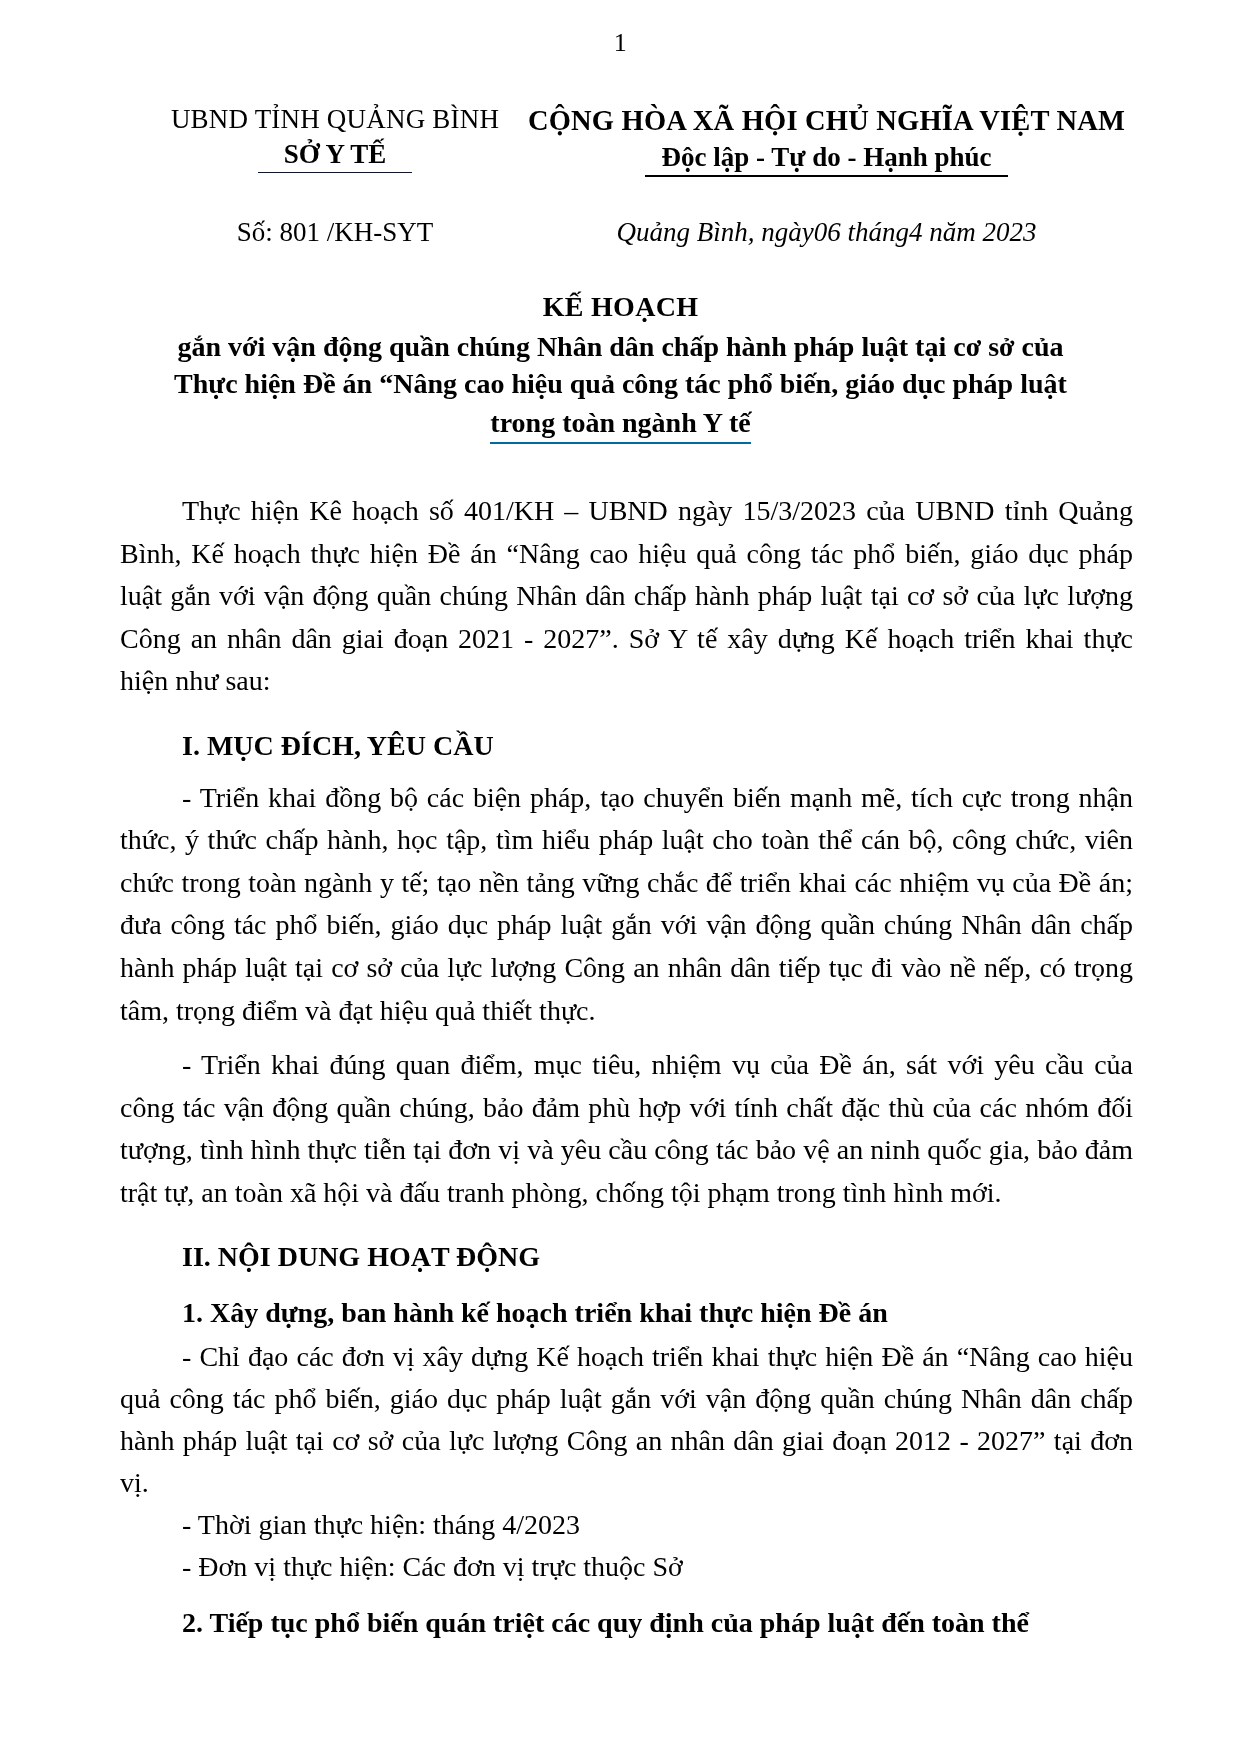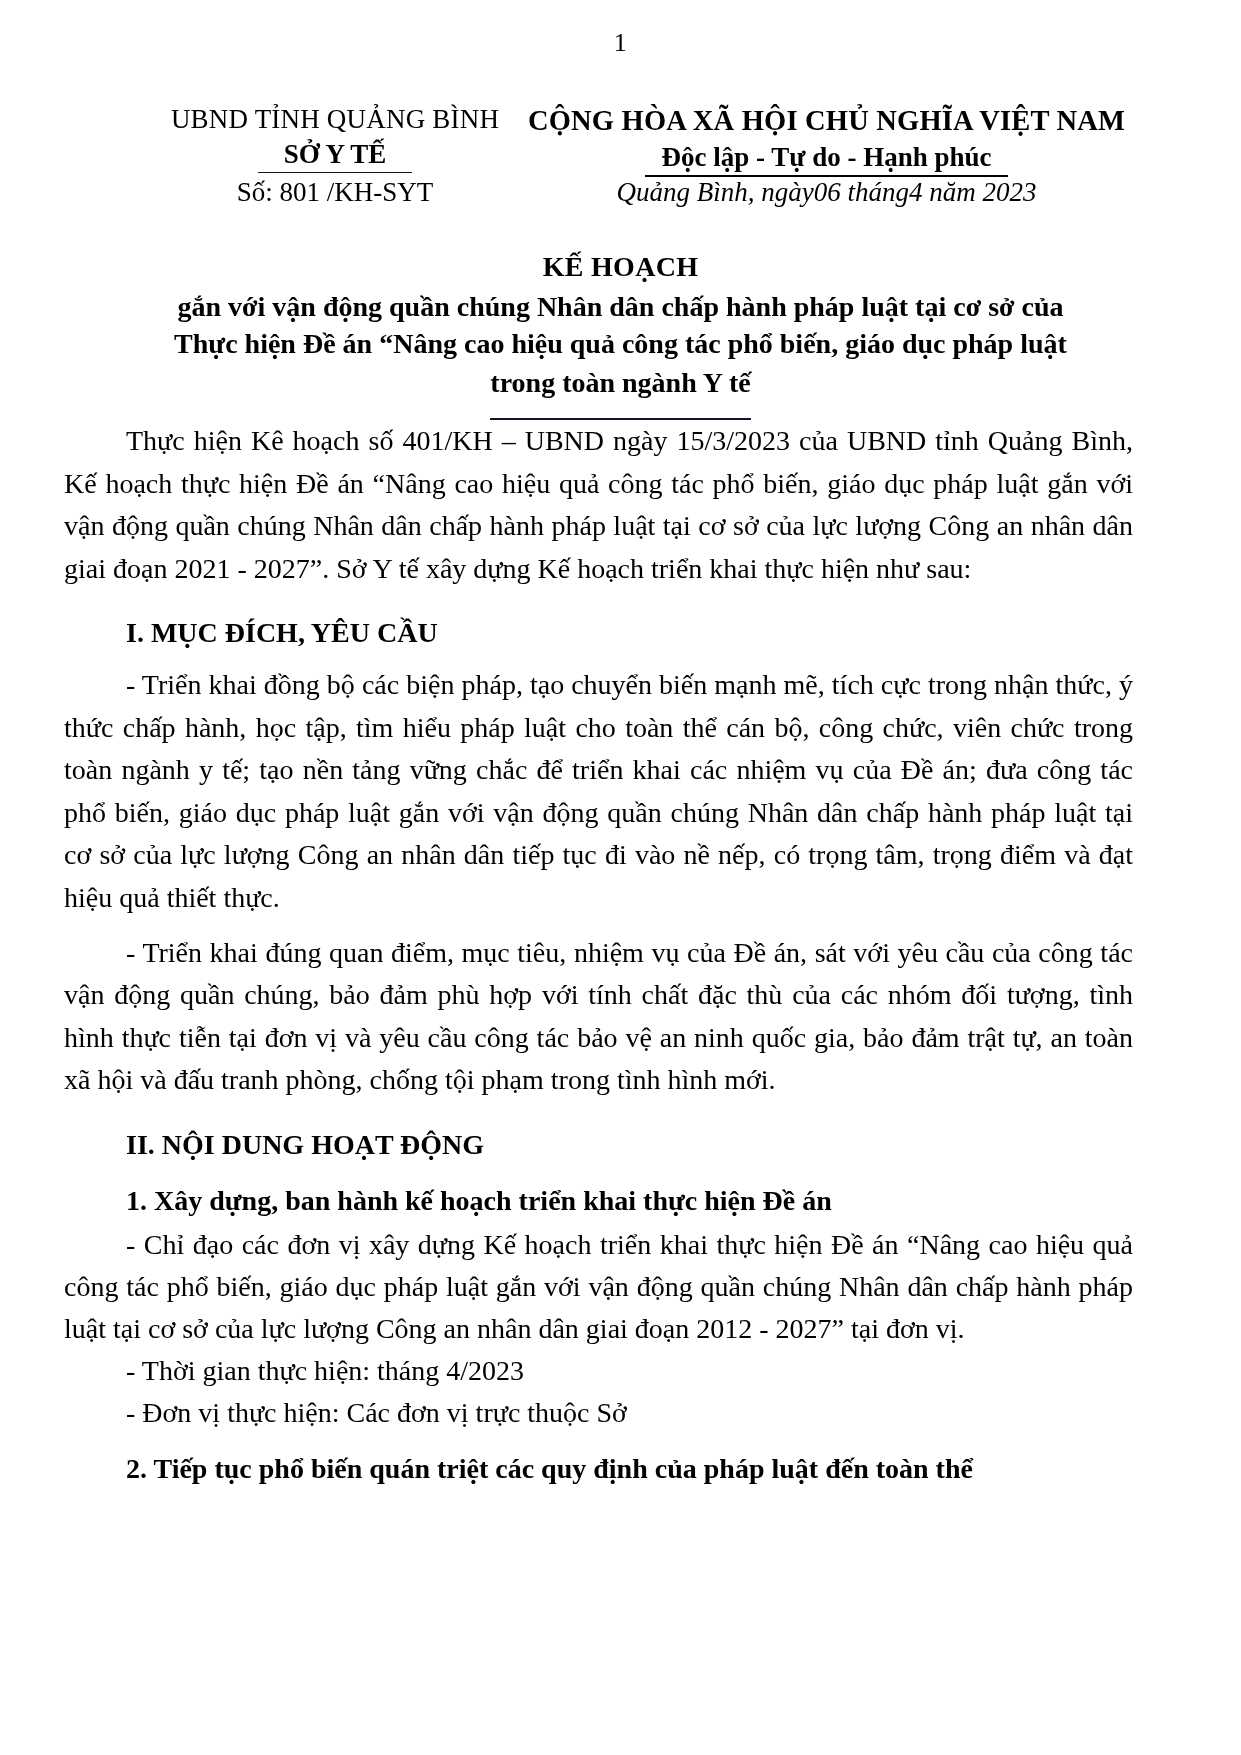--- a/index.html
+++ b/index.html
@@ -74,20 +74,21 @@
     display: inline-block;
     border-bottom: 2px solid #000;
     padding: 0 16px 2px 16px;
     margin-top: 3px;
   }
 
   
   .numdate {
     display: flex;
     align-items: flex-end;
+    margin-top: 40px;
     padding: 0 108px 0 150px;
   }
   .doc-number {
     width: 370px;
     text-align: center;
     font-size: 27px;
     flex: 0 0 auto;
     white-space: nowrap;
   }
   .doc-date {
@@ -119,27 +120,28 @@
   }
   .title-sub div { white-space: nowrap; }
   .title-tail {
     font-size: 28px;
     font-weight: 700;
     line-height: 1.3;
     margin-top: 2px;
   }
   .title-tail span {
     display: inline-block;
-    border-bottom: 2px solid #0f172a;
-    padding-bottom: 17px;
+    border-bottom: 2px solid #0369a1;
+    padding-bottom: 1px;
   }
 
   
   .body {
-    padding: 0 108px 0 64px;
+    margin-top: 46px;
+    padding: 0 108px 0 120px;
   }
   p.para {
     margin: 0 0 0 0;
     font-size: 28px;
     line-height: 1.52;
     text-align: justify;
     text-indent: 62px;
     text-justify: inter-word;
   }
   p.para + p.para { margin-top: 12px; }

